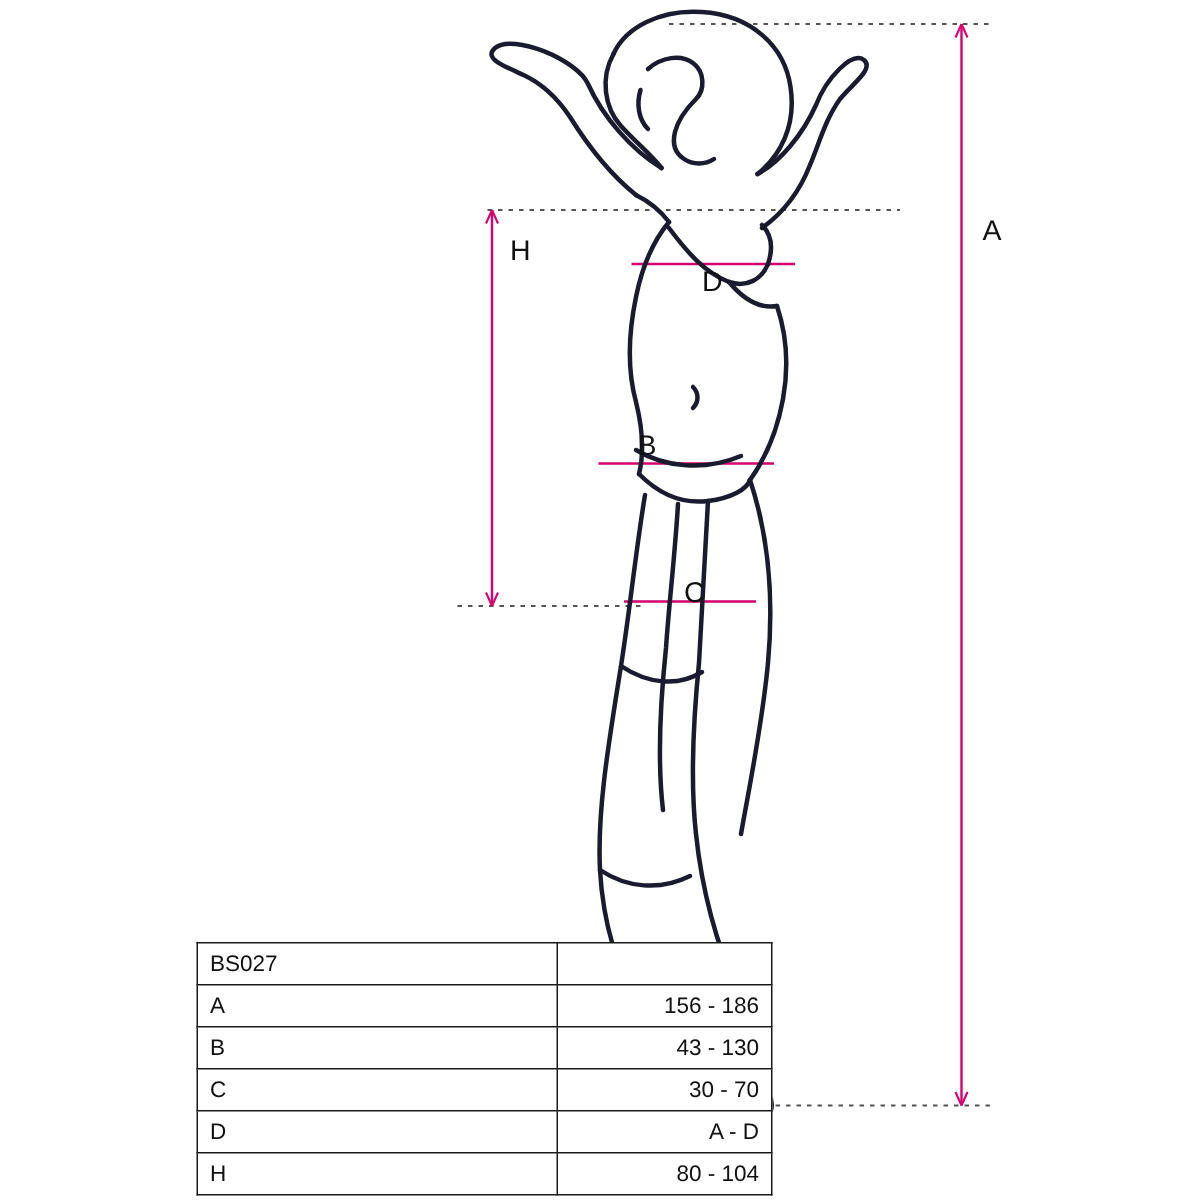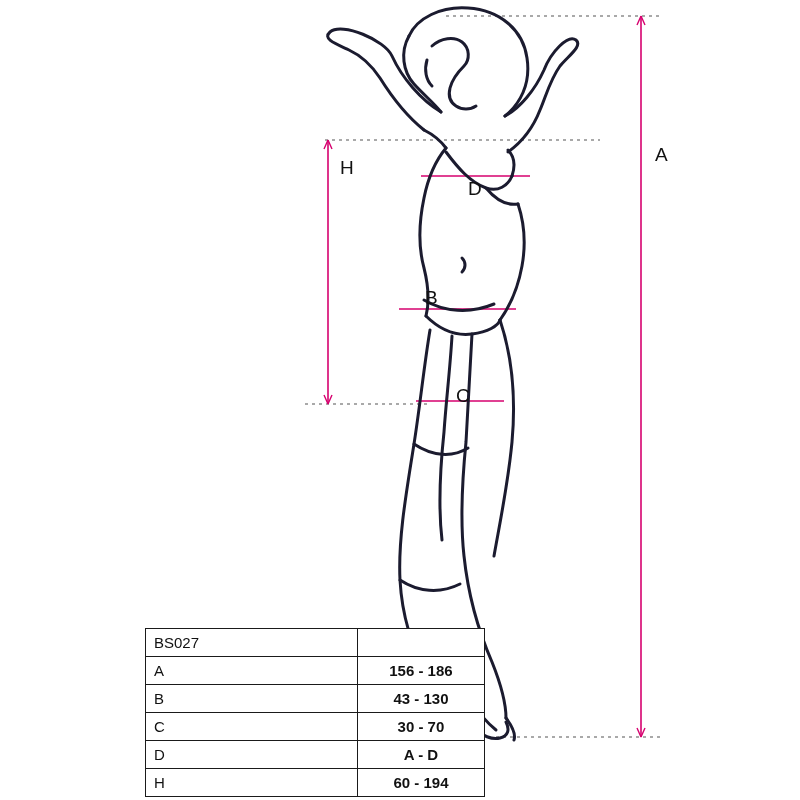--- a/index.html
+++ b/index.html
@@ -27,42 +27,41 @@
   .dim-label {
     position: absolute;
     font-size: 19px;
     color: #111111;
     font-family: "Liberation Sans", sans-serif;
     line-height: 1;
     user-select: none;
   }
   #size-table {
     position: absolute;
-    left: 145px;
+    left: 131px;
     top: 628px;
-    width: 340px;
+    width: 384px;
     border-collapse: collapse;
     background: #ffffff;
     font-size: 15px;
     color: #111111;
   }
   #size-table td {
     border: 1px solid #1a1a1a;
     height: 27px;
     padding: 0 8px;
     vertical-align: middle;
   }
   #size-table td.key-col {
     width: 216px;
     text-align: left;
   }
   #size-table td.val-col {
     width: 122px;
-    text-align: center;
-    font-weight: bold;
+    text-align: right;
   }
   #size-table tr.header-row td.key-col {
     text-align: left;
   }
 </style>
 </head>
 <body>
 
 <div id="page">
 
@@ -157,18 +156,18 @@
       <tr>
         <td class="key-col">C</td>
         <td class="val-col">30 - 70</td>
       </tr>
       <tr>
         <td class="key-col">D</td>
         <td class="val-col">A - D</td>
       </tr>
       <tr>
         <td class="key-col">H</td>
-        <td class="val-col">60 - 194</td>
+        <td class="val-col">80 - 104</td>
       </tr>
     </tbody>
   </table>
 
 </div>
 
 </body></html>

